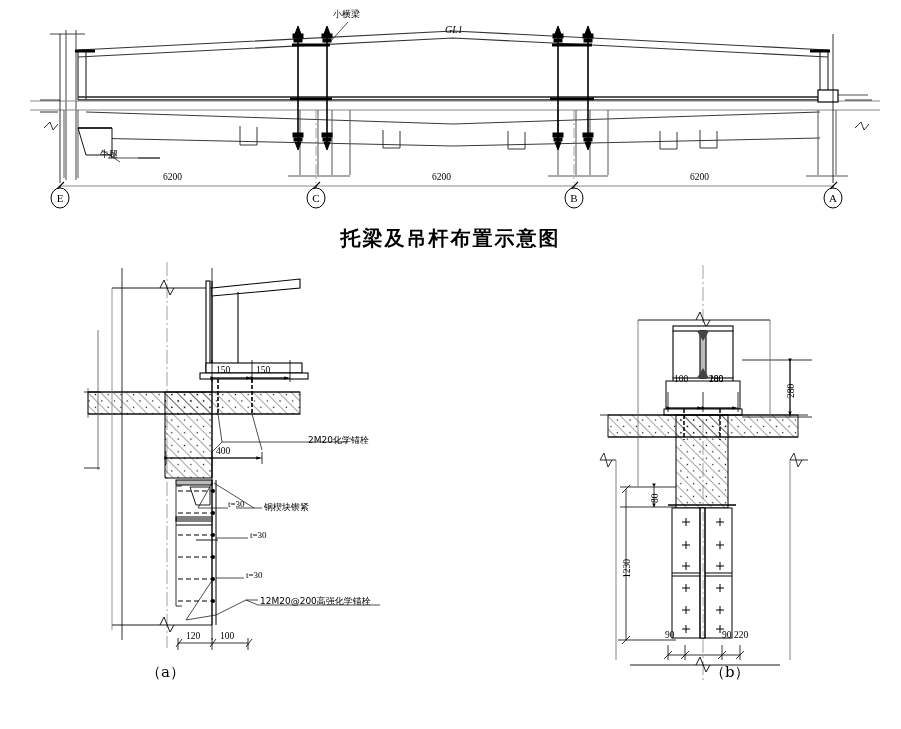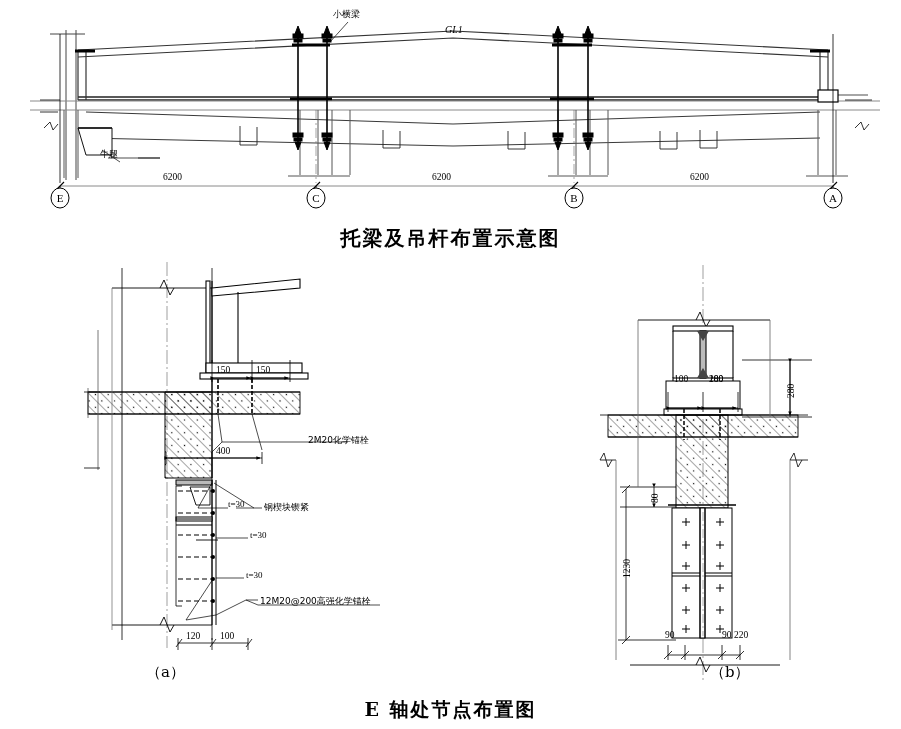--- a/index.html
+++ b/index.html
@@ -584,15 +584,14 @@
   <div class="lbl dim" style="left:709px; top:375px;">280</div>
   <div class="lbl dim" style="left:709px; top:375px;">100</div>
   <div class="lbl dim vtext" style="left:787px; top:398px; transform: rotate(-90deg);">280</div>
   <div class="lbl dim vtext" style="left:651px; top:503px; transform: rotate(-90deg);">80</div>
   <div class="lbl dim vtext" style="left:623px; top:578px; transform: rotate(-90deg);">1230</div>
   <div class="lbl dim" style="left:665px; top:631px;">90</div>
   <div class="lbl dim" style="left:690px; top:631px;margin-left:44px;">220</div>
   <div class="lbl dim" style="left:722px; top:631px;">90</div>
   <div class="sublabel" style="left:710px; top:663px;">（b）</div>
 
-  <div class="ttl" id="detail-title">E 轴处节点布置图</div>
 
 </div>
 
 </body></html>

